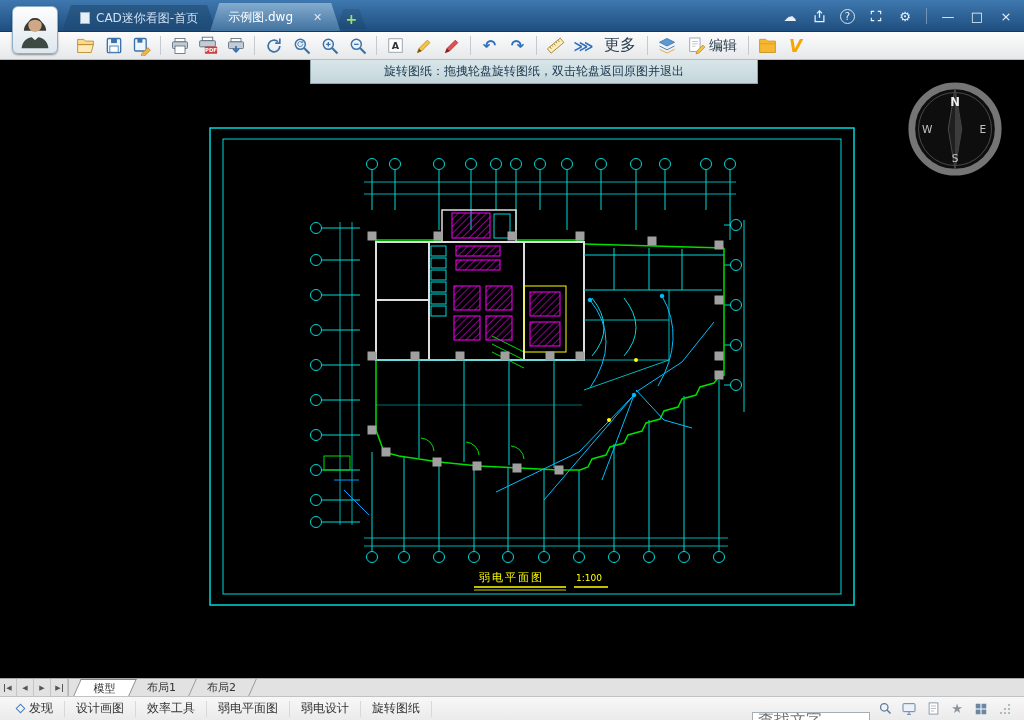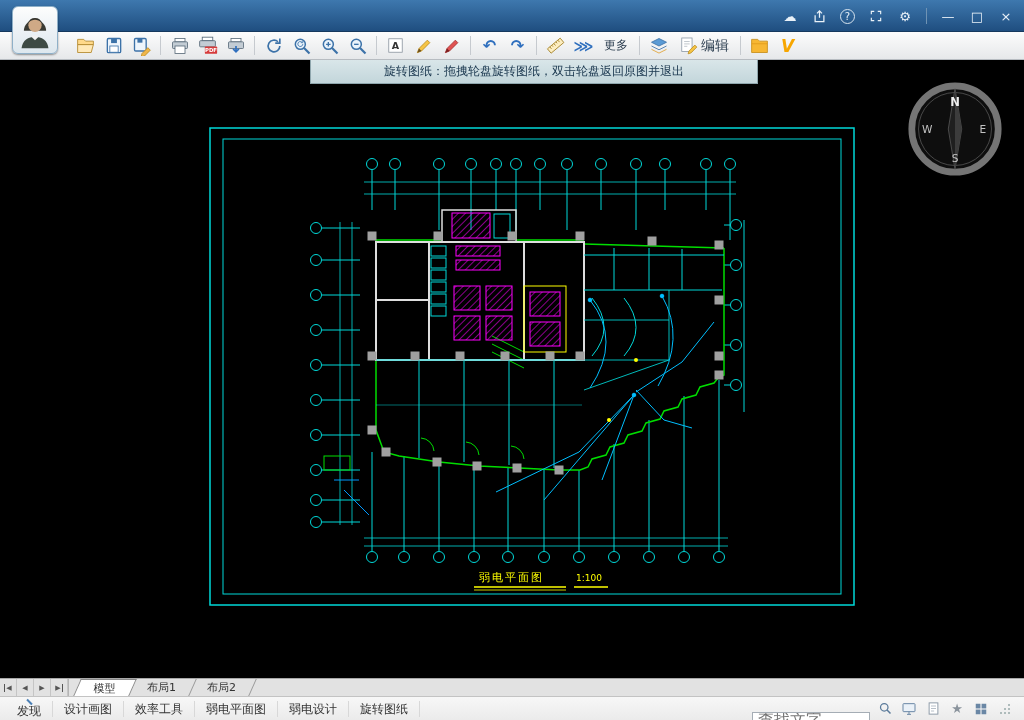--- a/index.html
+++ b/index.html
@@ -30,21 +30,21 @@
     background:linear-gradient(#fdfdfd,#dde7ee); border:1px solid #8fb0c8; border-radius:6px;
     display:flex; align-items:center; justify-content:center; box-shadow:0 1px 2px rgba(0,0,0,.4); }
 
   
   .toolbar { height:28px; flex:0 0 28px; background:linear-gradient(#fcfcfc,#e6e8ea);
     border-bottom:1px solid #b7bcc1; display:flex; align-items:center; padding-left:72px; gap:1px; }
   .tbtn { width:27px; height:25px; display:flex; align-items:center; justify-content:center; border-radius:3px; }
   .tbtn.wide { width:auto; padding:0 6px; gap:3px; }
   .tsep { width:1px; height:19px; background:#c6cacf; margin:0 4px; }
   .glyph-blue { color:#2f6fbe; font-size:16px; font-weight:bold; line-height:1; }
-  .more-label { color:#2c3e50; font-size:12px; }
+  .more-label { color:#2c3e50; font-size:16px; }
   .edit-label { color:#2c3e50; font-size:14px; }
   .vip-v { color:#f7a600; font-style:italic; font-weight:800; font-size:17px; }
 
   
   .canvas { position:relative; height:618px; flex:0 0 618px; background:#000; overflow:hidden;margin-left:24px; }
   .hintbar { position:absolute; left:286px; top:0; width:448px; height:24px; background:linear-gradient(#d9e6e9,#c3d6db);
     border:1px solid #8fa6ad; border-top:none; color:#17344c; text-align:center; line-height:23px; z-index:5; }
   .cadsvg { position:absolute; left:0; top:0; }
   .compass { position:absolute; right:21px; top:21px; width:96px; height:96px; z-index:6; }
 
@@ -58,34 +58,45 @@
   .nav .bar-r { border-right:1px solid #555; padding-right:1px; }
   .stabs { display:flex; margin-left:8px; }
   .stab { height:100%; padding:0 16px; display:flex; align-items:center; transform:skewX(-24deg);
     border-right:1px solid #9a9a9a; margin-right:-2px; }
   .stab .lbl { transform:skewX(24deg); }
   .stab.active { background:#fff; border:1px solid #8a8a8a; border-bottom:none; z-index:2; }
 
   
   .statusbar { height:23px; flex:1; background:linear-gradient(#f7f7f7,#ebebeb); border-top:1px solid #c3c3c3;
     display:flex; align-items:center; padding:0 6px; color:#333; }
-  .sitem { padding:0 11px; height:16px; display:flex; align-items:center; border-right:1px solid #d8d8d8;flex-direction:column; }
+  .sitem { padding:0 11px; height:16px; display:flex; align-items:center; gap:5px; border-right:1px solid #d8d8d8; }
   .diamond { width:7px; height:7px; border:1.5px solid #4a7fb5; transform:rotate(45deg); display:inline-block; }
   .sright { margin-left:auto; display:flex; align-items:center; gap:6px; padding-right:4px; }
   .search-input { width:118px; height:18px; border:1px solid #a5adb5; background:#fff; padding:0 5px; font-size:16px;
     font-family:Liberation Mono, monospace; color:#333;margin-top:24px; }
   .sicon { width:18px; height:18px; display:flex; align-items:center; justify-content:center; }
   .star-glyph { color:#8b949d; font-size:13px; }
 </style>
 </head>
 <body>
 
 <div class="window">
 
   <div class="titlebar">
+    <div class="tabs">
+      <div class="tab">
+        <span class="doc-ico"></span>
+        <span>CAD迷你看图-首页</span>
+      </div>
+      <div class="tab active">
+        <span>示例图.dwg</span>
+        <span class="tab-close">✕</span>
+      </div>
+      <div class="tab-plus">+</div>
+    </div>
     <div class="win-controls">
       <span class="wc">☁</span>
       <span class="wc">
         <svg width="15" height="15" viewBox="0 0 24 24">
             <path d="M5 10v10h14V10" fill="none" stroke="#e9f1f8" stroke-width="2"></path>
             <path d="M12 14V3M8 7l4-4 4 4" fill="none" stroke="#e9f1f8" stroke-width="2"></path>
           </svg>
       </span>
       <span class="wc help">?</span>
       <span class="wc">

